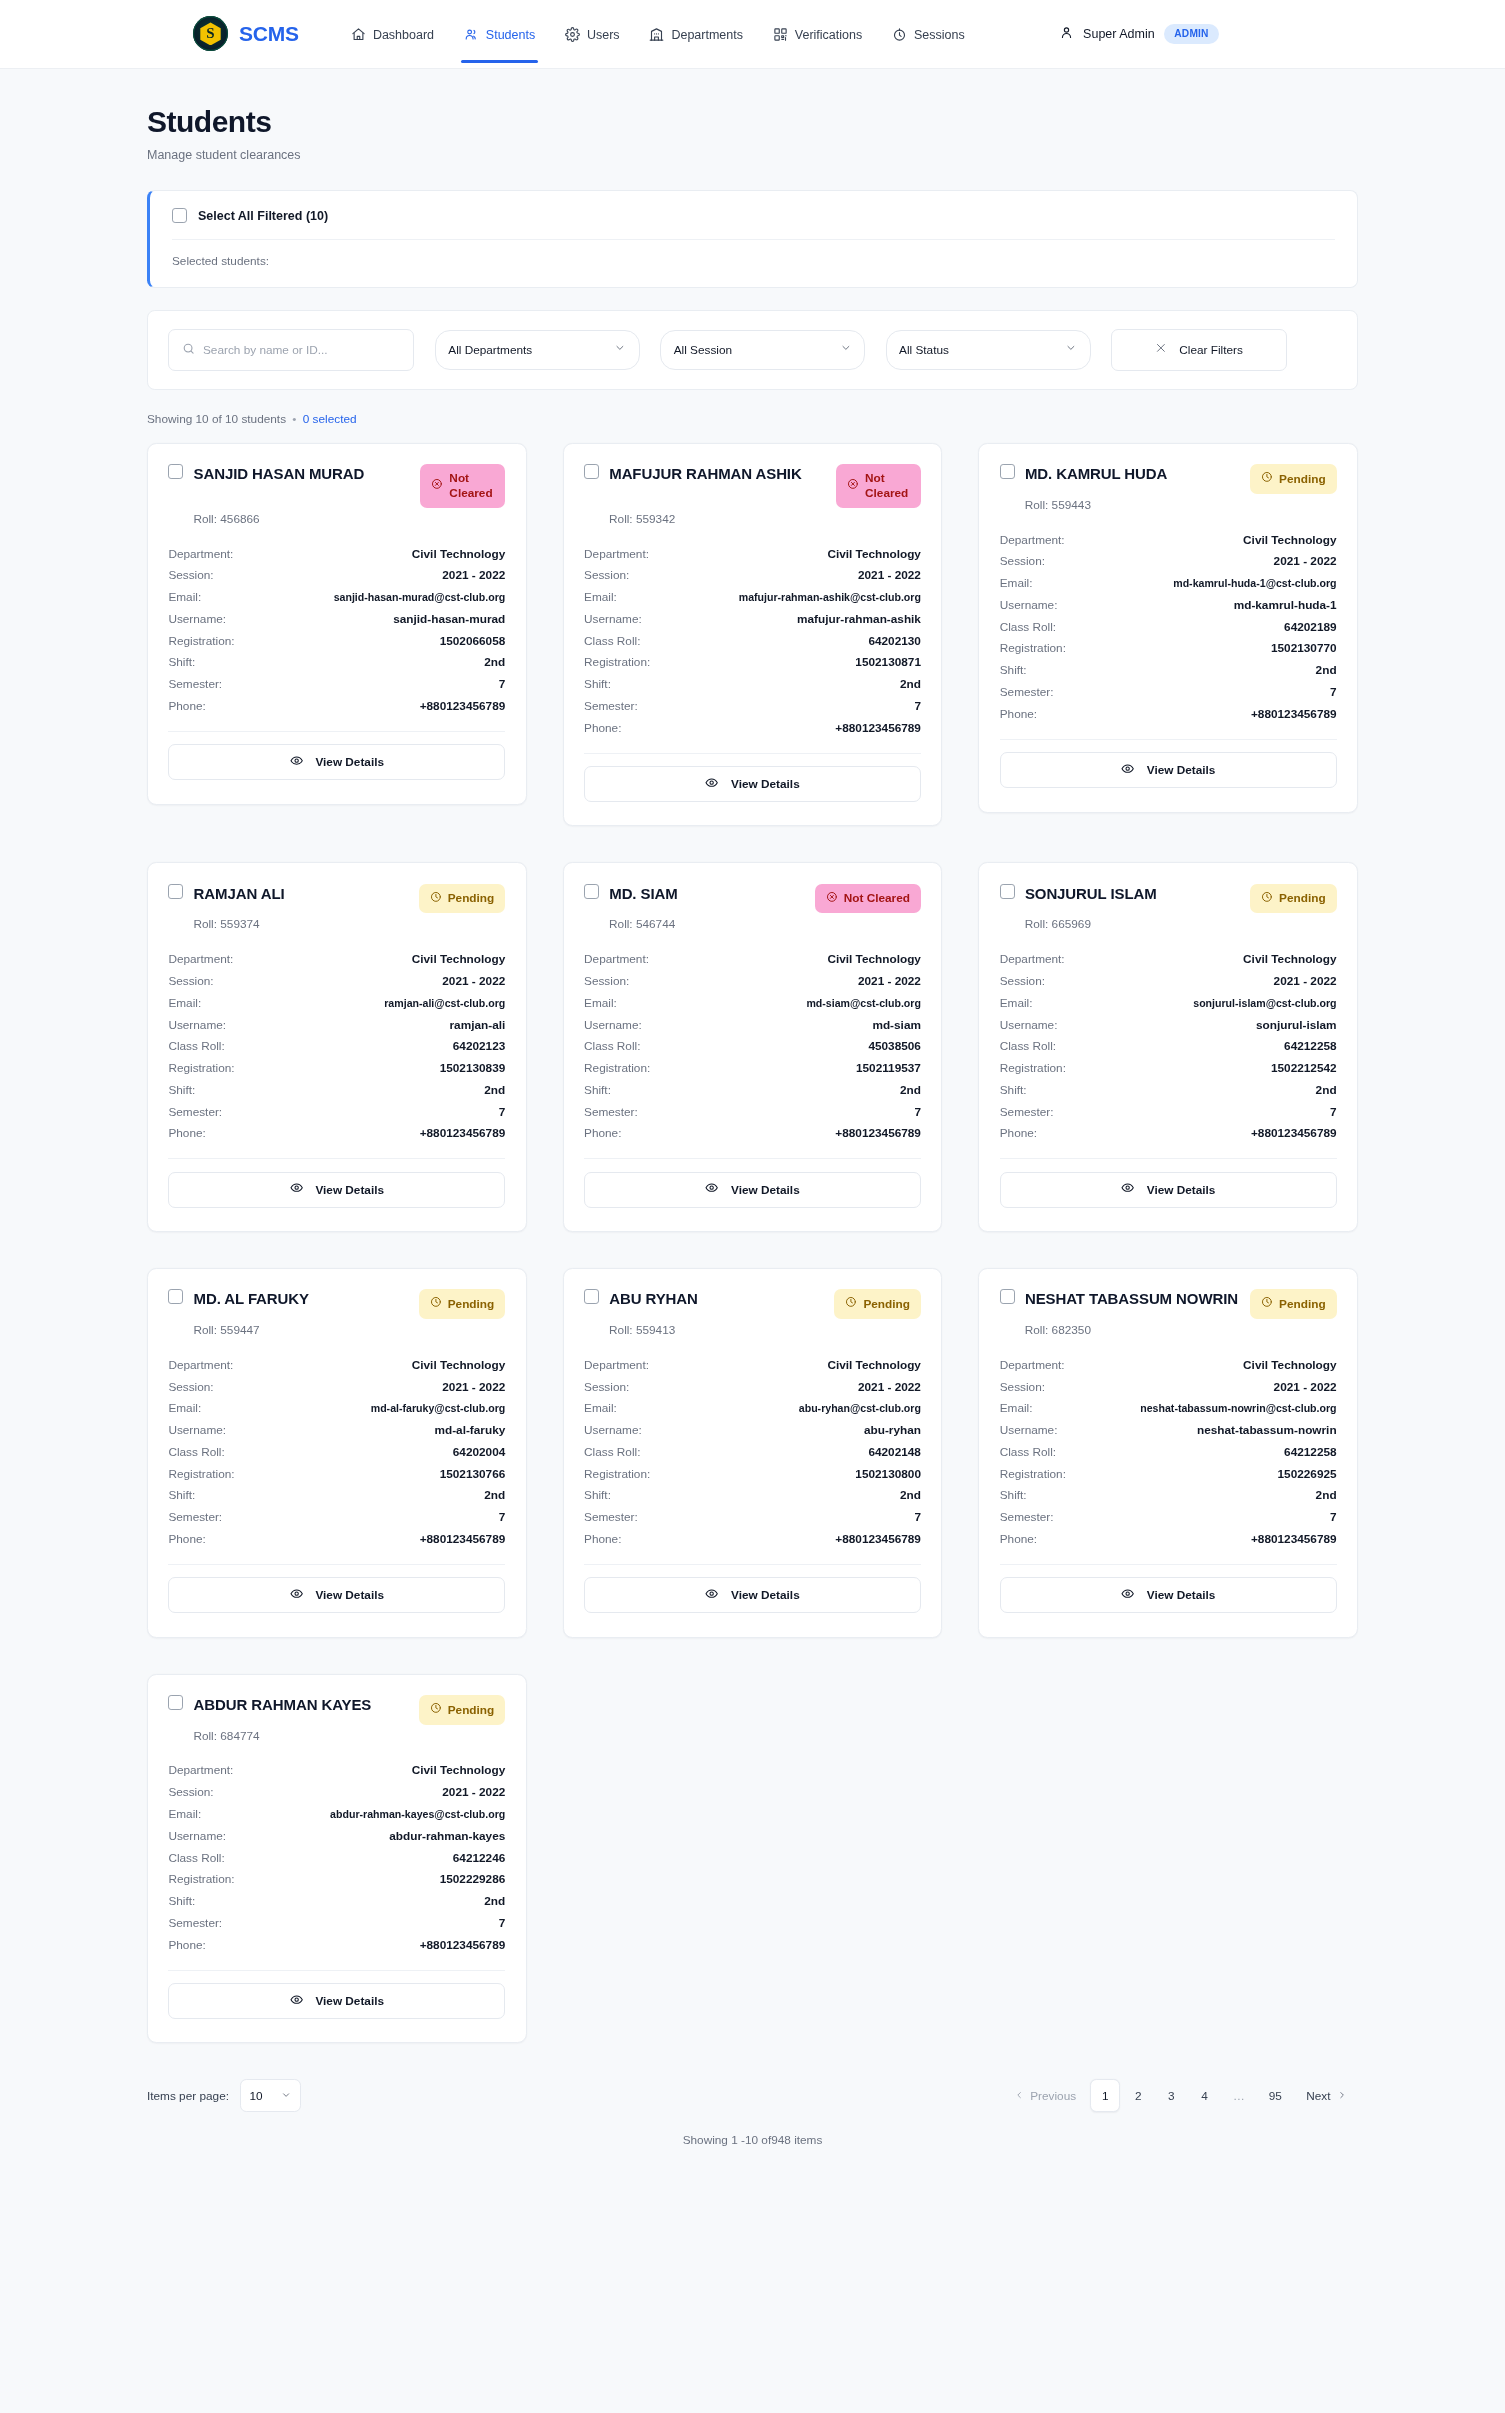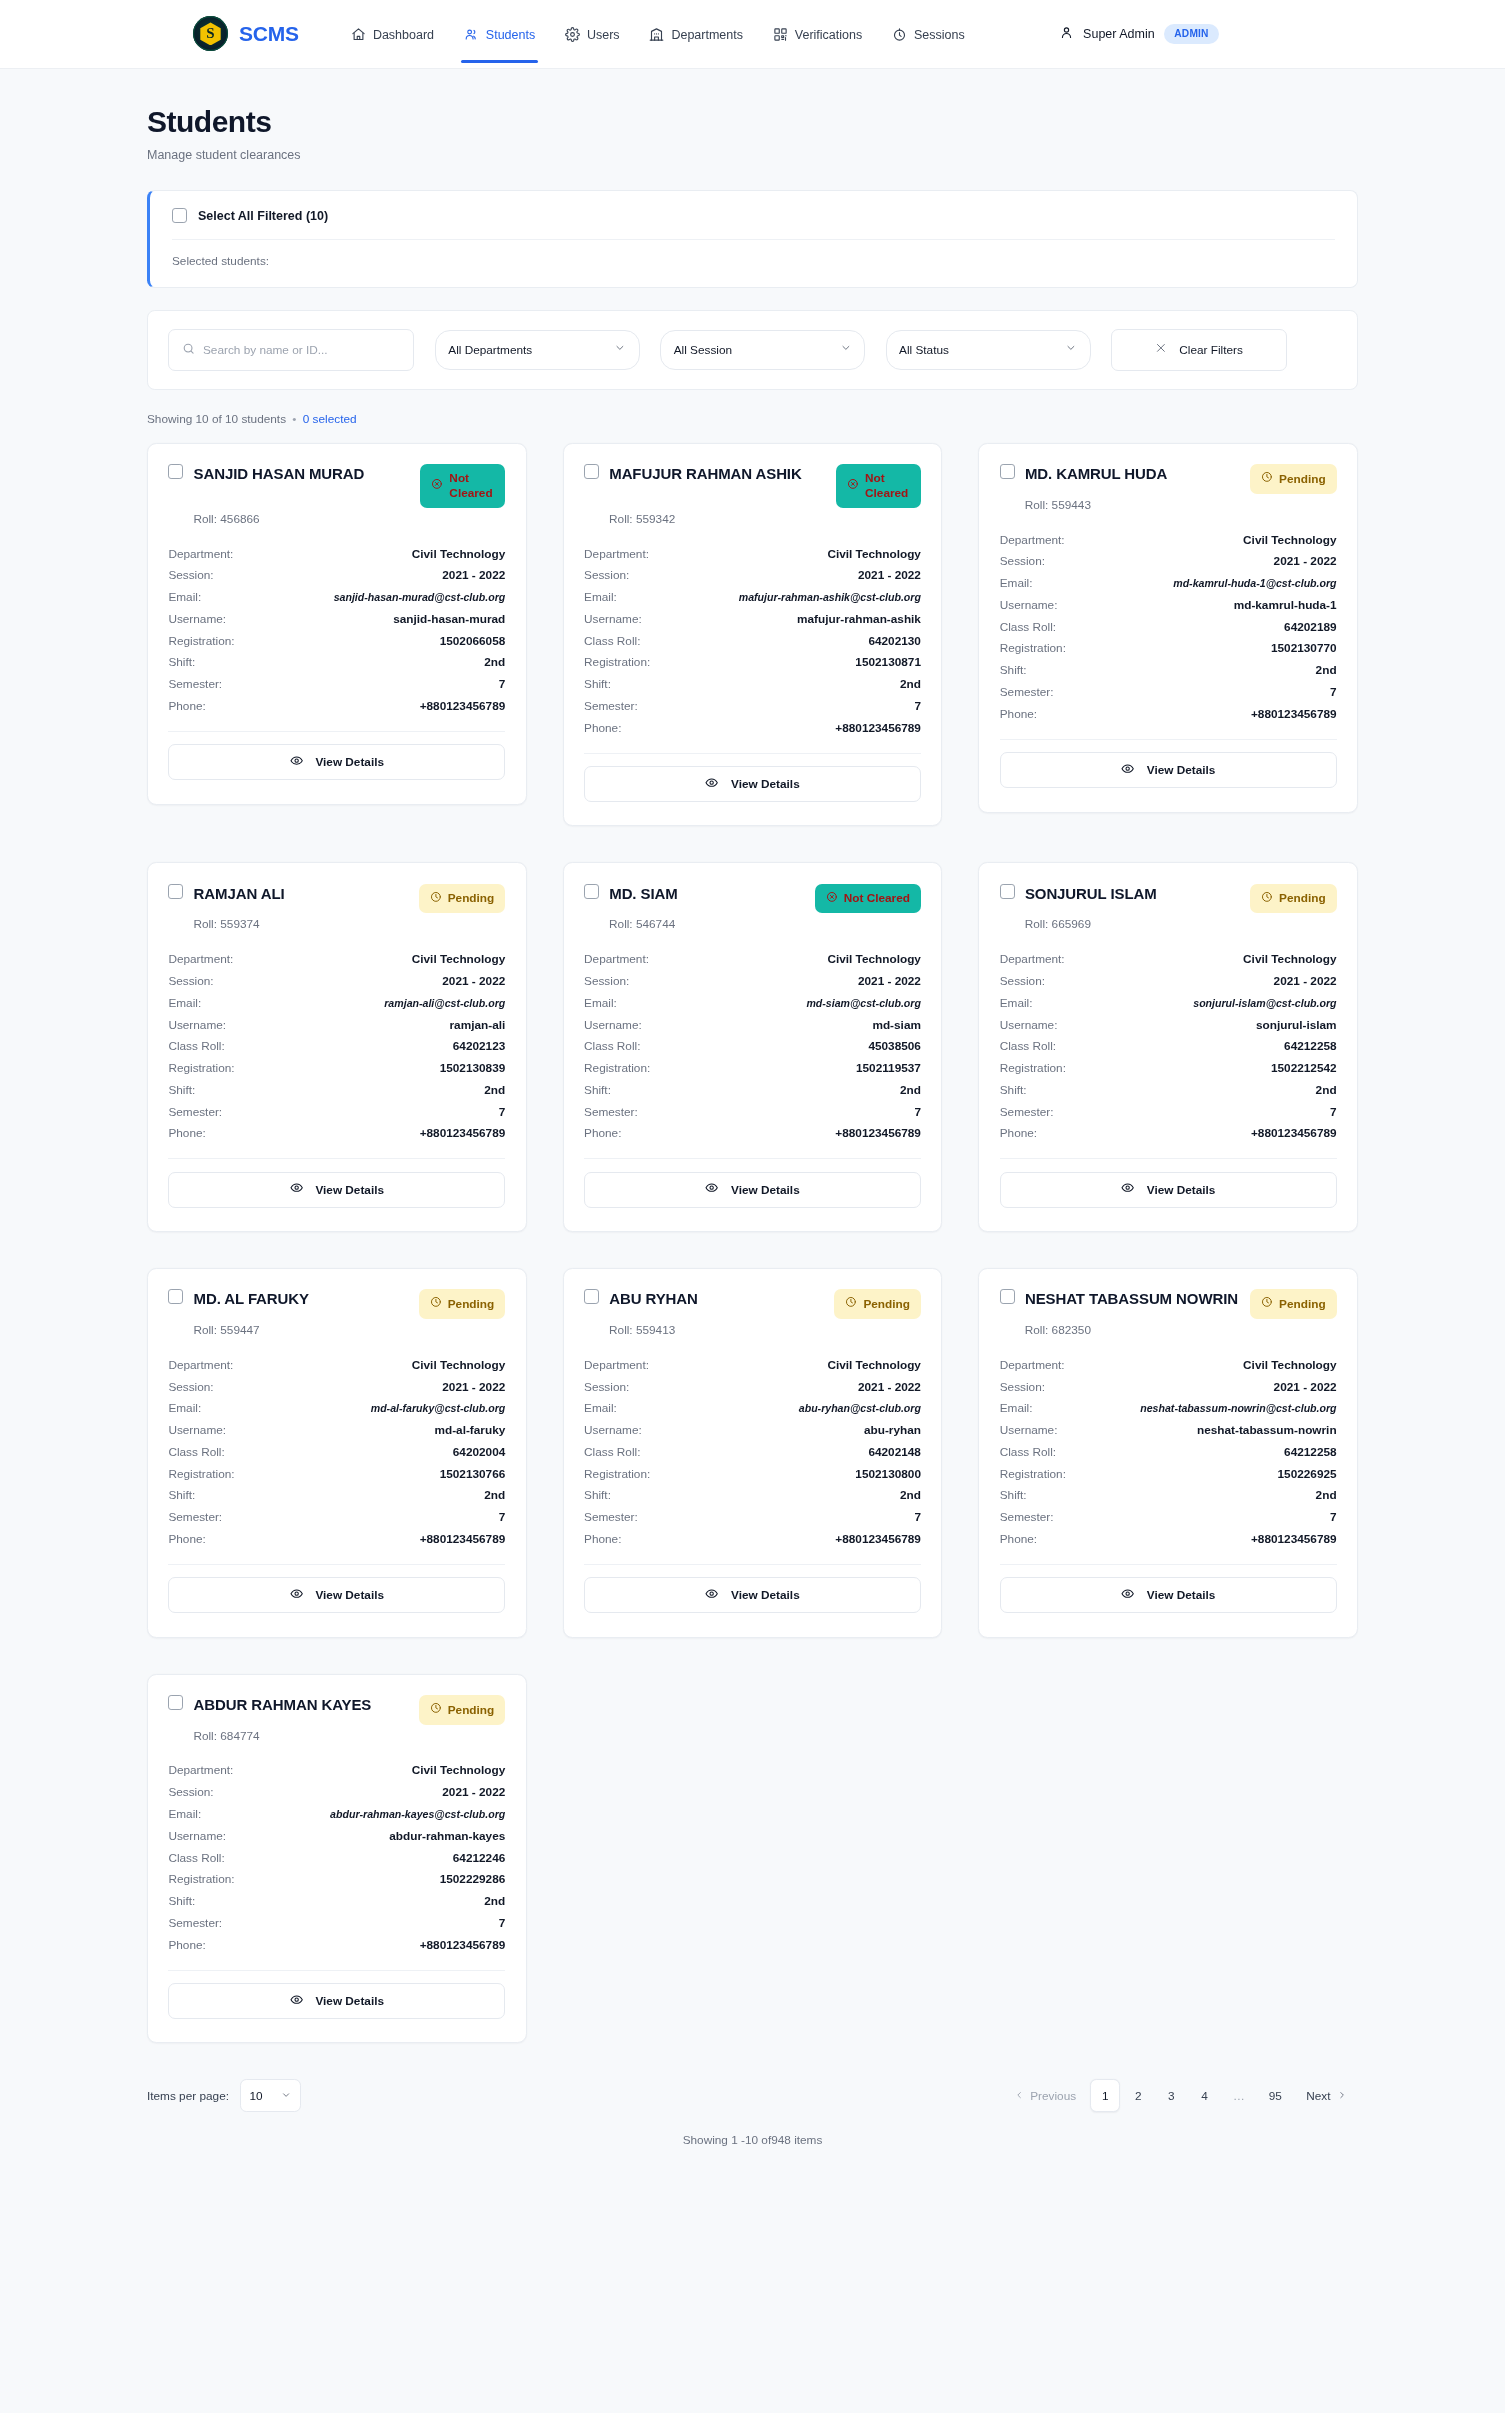--- a/index.html
+++ b/index.html
@@ -184,35 +184,35 @@
 
   .status {
     flex: 0 0 auto;
     display: inline-flex; align-items: center; gap: 6.3px;
     border-radius: 7px;
     font-size: 11.8px; font-weight: bold;
     padding: 7px 11px;
     line-height: 1.25;
   }
   .status.pending { background: #fdf3c8; color: #8a6100; }
-  .status.notcleared { background: #14b8a6; color: #a31414; align-items: center; }
+  .status.notcleared { background: #f9a8d4; color: #a31414; align-items: center; }
   .status.wrap { max-width: 85px; }
   .status.wrap .st-text { text-align: left; }
 
   .fields { margin-top: 17px; }
   .frow {
     display: flex; align-items: baseline; justify-content: space-between;
     gap: 12.5px; padding: 3.9px 0;
   }
   .fkey { font-size: 11.8px; color: #6b7280; white-space: nowrap; }
   .fval {
     font-size: 11.8px; font-weight: bold; color: #111827;
     text-align: right; word-break: break-all;
   }
-  .fval.small { font-size: 10.6px; font-style: italic; }
+  .fval.small { font-size: 10.6px; }
 
   .card-sep { height: 0.8px; background: #eef1f5; margin: 14px 0 12.5px 0; }
   .view-btn {
     width: 100%; height: 36px;
     border: 0.8px solid #e5e9ef; border-radius: 7px;
     background: #fff; cursor: pointer;
     display: flex; align-items: center; justify-content: center; gap: 12.5px;
     font-size: 11.8px; font-weight: bold; color: #111827;
     font-family: "Liberation Sans", sans-serif;
   }

